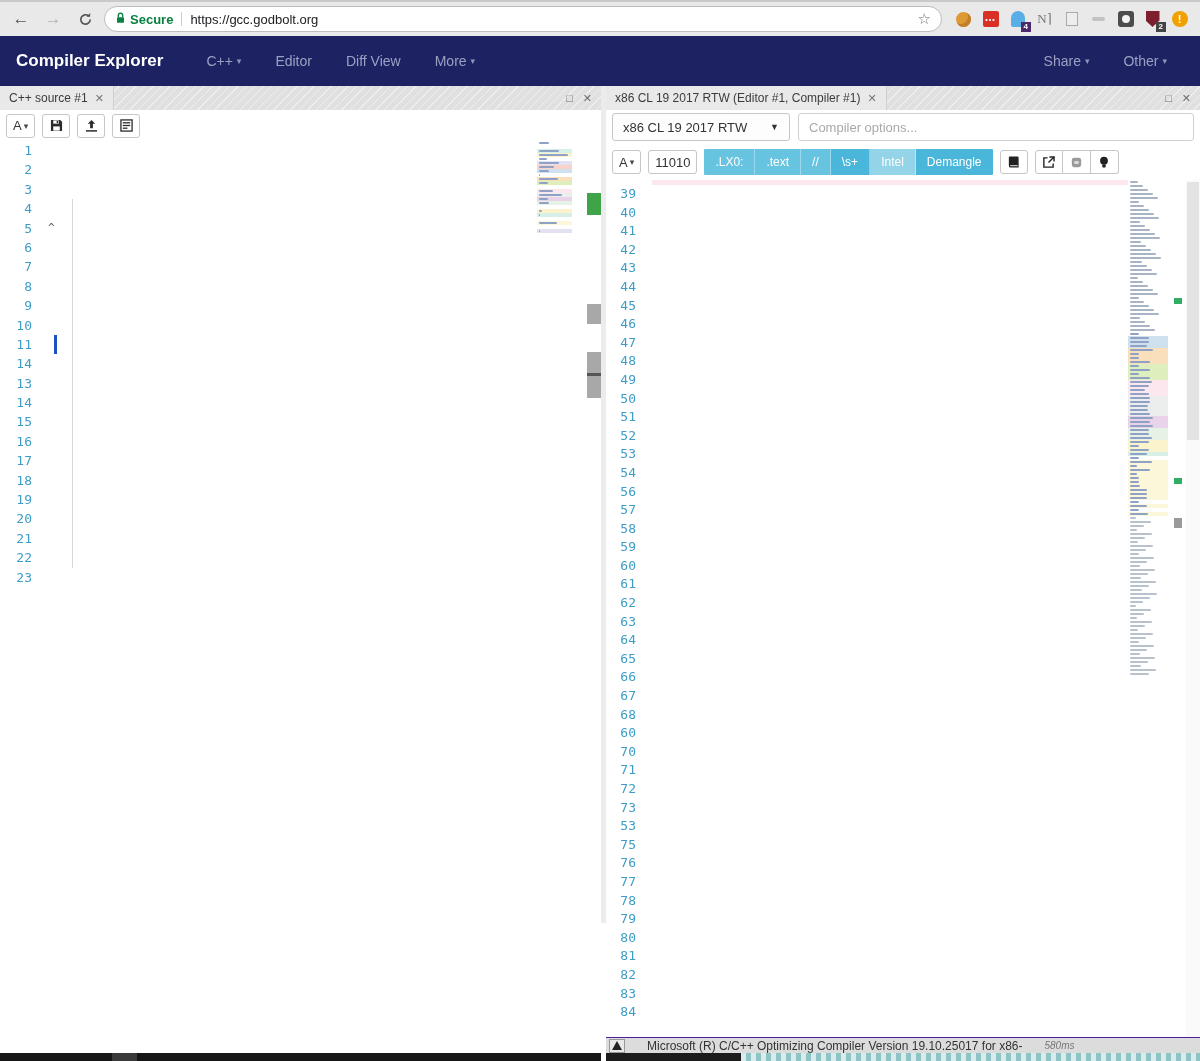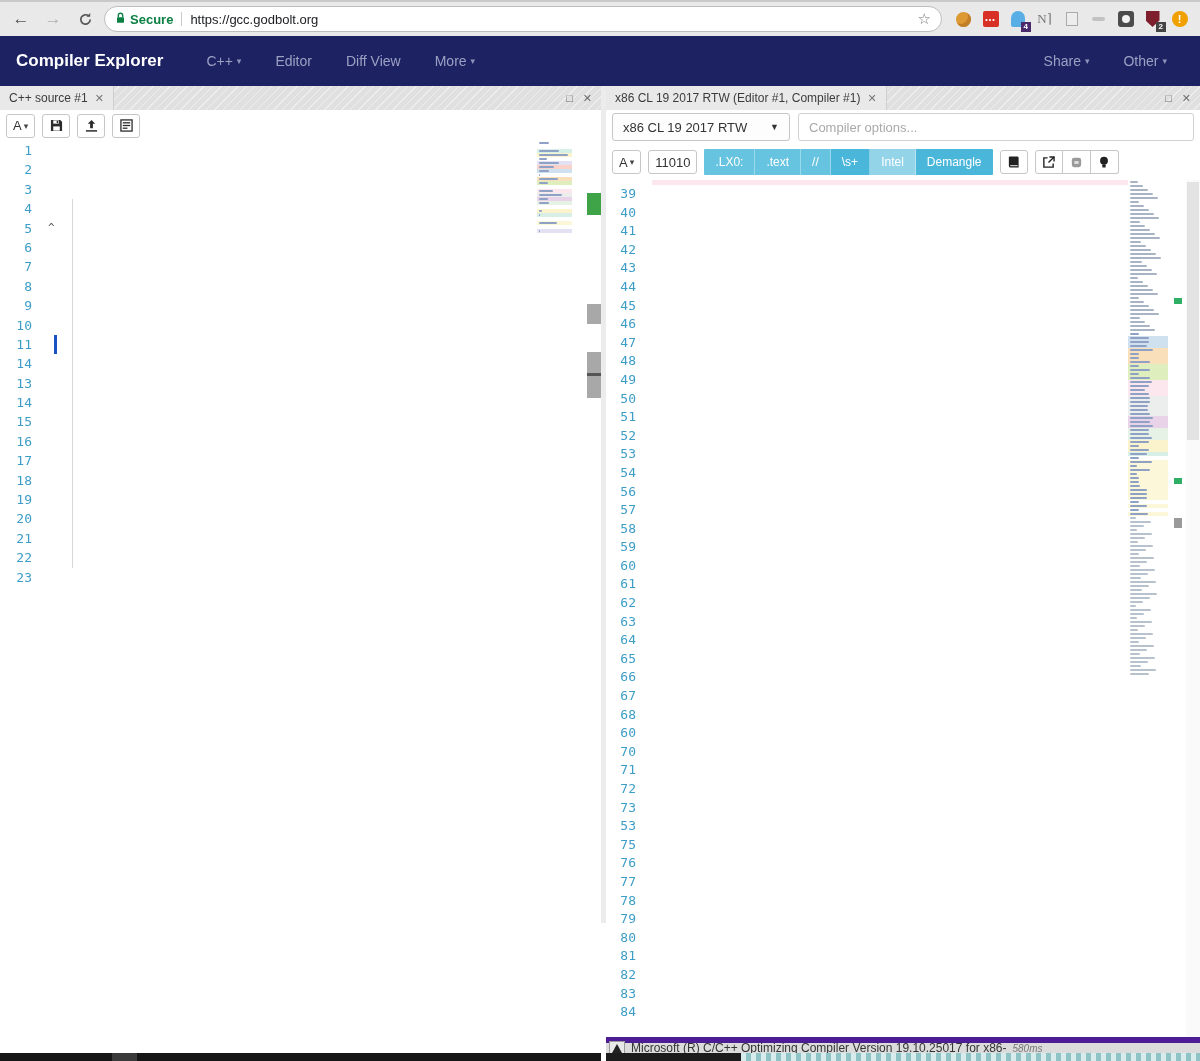--- a/index.html
+++ b/index.html
@@ -87,21 +87,21 @@
   .mark{position:absolute;left:0;right:0}
   .vscroll{position:absolute;top:0;right:0;width:14px;height:100%;z-index:3;background:#fafafa}
   .vhandle{position:absolute;left:1px;right:1px;background:#e3e3e3}
   .deco-col{position:absolute;top:0;right:18px;width:8px;height:100%;z-index:3}
 
   .hscroll-left{height:8px;background:#161616;position:relative;flex:none}
   .hscroll-left .hhandle{position:absolute;left:112px;width:25px;top:0;bottom:0;background:#3a3a3a}
   .hscroll-right{height:8px;background:repeating-linear-gradient(90deg,#8fc3c5 0 5px,#d9ecec 5px 10px);position:relative;flex:none}
   .hscroll-right .hhandle{position:absolute;left:0;width:135px;top:0;bottom:0;background:#1c1c1c}
 
-  .asm-footer{height:16px;background:#dcdcdc;border-top:6px solid #4c1d95;display:flex;align-items:center;gap:6px;font-size:12px;color:#333;padding-left:3px;flex:none}
+  .asm-footer{height:16px;background:#dcdcdc;border-top:1px solid #4c1d95;display:flex;align-items:center;gap:22px;font-size:12px;color:#333;padding-left:3px;flex:none}
   .warn-btn{width:16px;height:14px;background:#e8e8e8;border:1px solid #999;display:flex;align-items:center;justify-content:center;flex:none}
   .warn-tri{width:0;height:0;border-left:5px solid transparent;border-right:5px solid transparent;border-bottom:9px solid #222}
   .ftime{font-size:10px;font-style:italic;color:#777}
 </style>
 </head>
 <body>
 
 <div class="screen">
 
   <div class="browser-bar">

